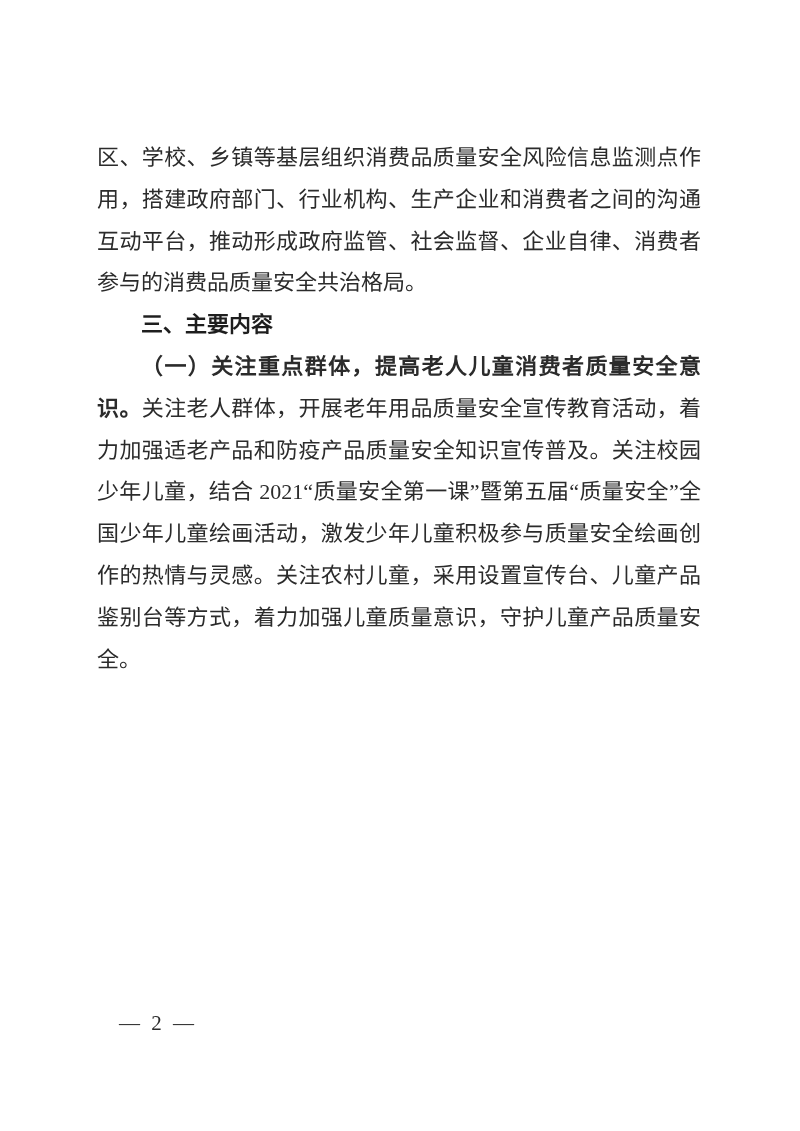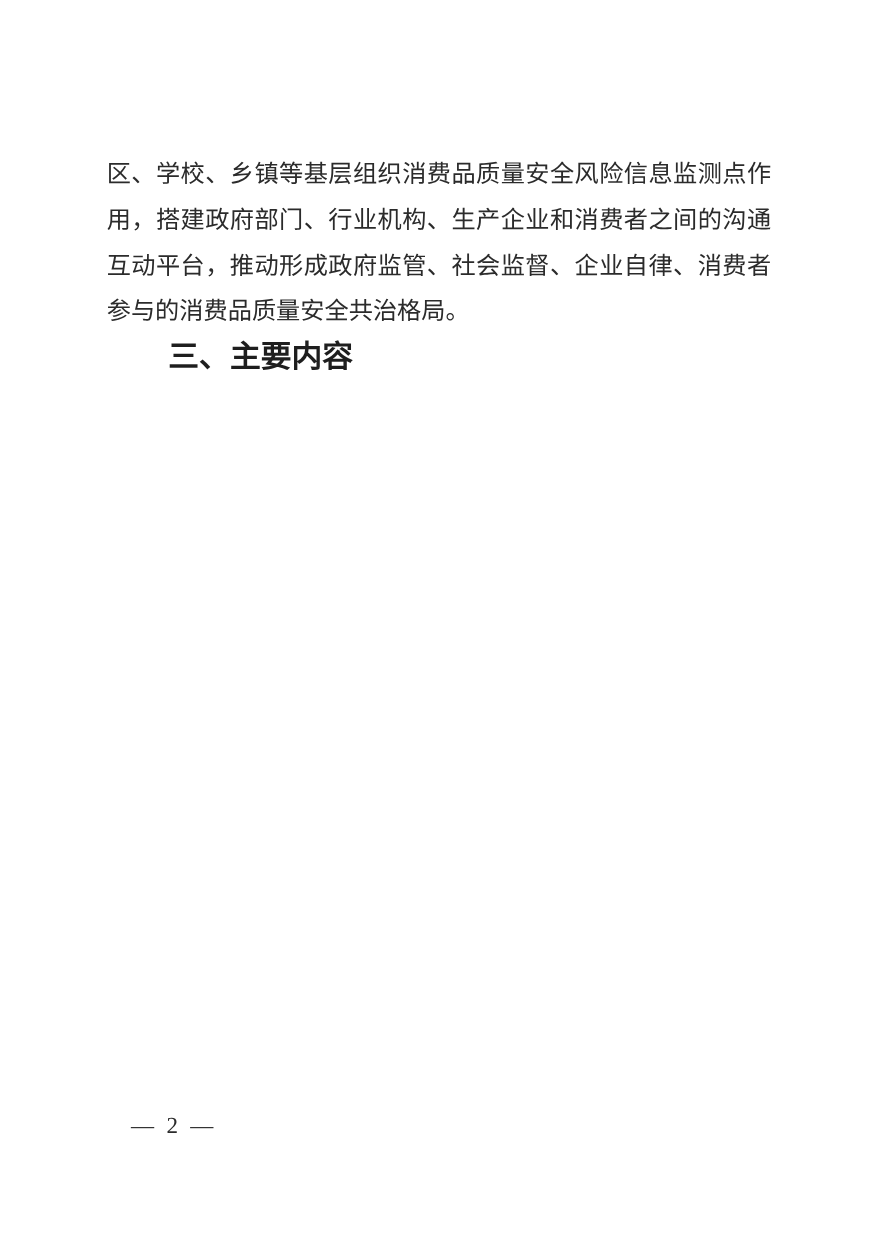--- a/index.html
+++ b/index.html
@@ -31,21 +31,21 @@
     padding: 0;
     text-indent: 2em;
   }
   .para.no-indent {
     text-indent: 0;
   }
   .heading {
     margin: 0;
     padding: 0;
     text-indent: 2em;
-    font-size: 28px;
+    font-size: 22px;
     line-height: 41.8px;
     font-weight: bold;
     font-family: "Liberation Sans", sans-serif;
     color: #1e1e1e;
   }
   .lead {
     font-weight: bold;
   }
   .footer {
     position: absolute;
@@ -60,18 +60,19 @@
 </head>
 <body>
 
 <div class="page">
   <div class="content">
 
     <p class="para no-indent">区、学校、乡镇等基层组织消费品质量安全风险信息监测点作用，搭建政府部门、行业机构、生产企业和消费者之间的沟通互动平台，推动形成政府监管、社会监督、企业自律、消费者参与的消费品质量安全共治格局。</p>
 
     <h3 class="heading">三、主要内容</h3>
 
+    <p class="para"><span class="lead">（一）关注重点群体，提高老人儿童消费者质量安全意识。</span><span>关注老人群体，开展老年用品质量安全宣传教育活动，着力加强适老产品和防疫产品质量安全知识宣传普及。关注校园少年儿童，结合 2021“质量安全第一课”暨第五届“质量安全”全国少年儿童绘画活动，激发少年儿童积极参与质量安全绘画创作的热情与灵感。关注农村儿童，采用设置宣传台、儿童产品鉴别台等方式，着力加强儿童质量意识，守护儿童产品质量安全。</span></p>
 
 
   </div>
 
   <div class="footer">— 2 —</div>
 </div>
 
 </body></html>

